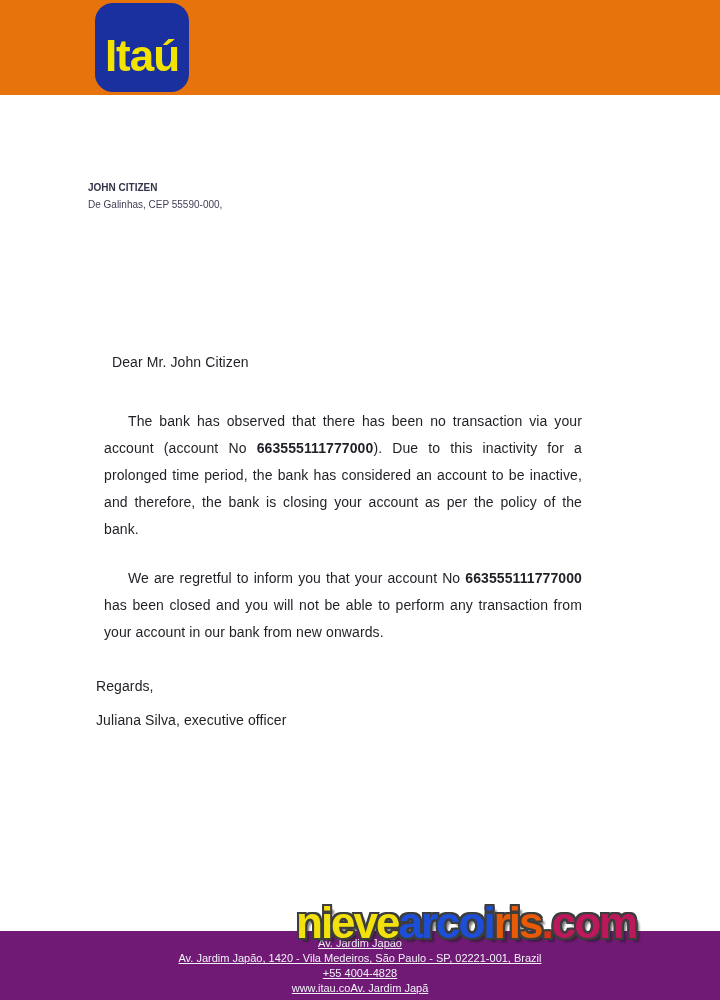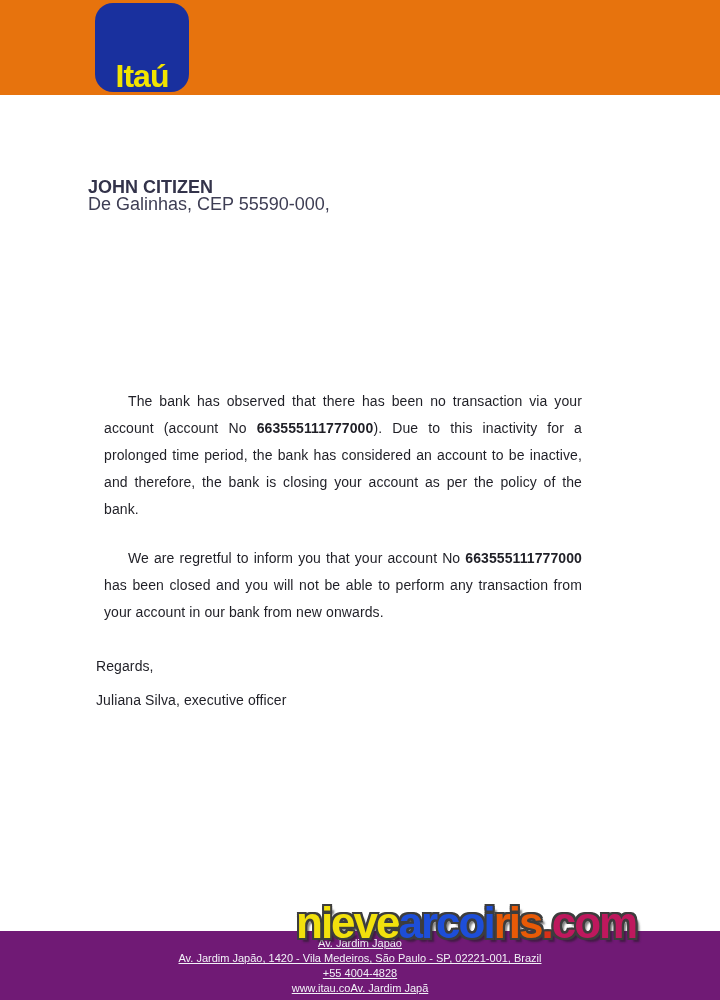--- a/index.html
+++ b/index.html
@@ -6,25 +6,26 @@
   .page {
     position:relative; width:720px; height:1000px; background:#ffffff;
     font-family:"Liberation Sans", sans-serif; overflow:hidden;
   }
   .header-band { position:absolute; top:0; left:0; width:720px; height:95px; }
   .logo {
     position:absolute; top:3px; left:95px; width:94px; height:89px;
     border-radius:18px; display:flex; align-items:flex-end; justify-content:center;
   }
   .logo-text {
-    font-weight:700; font-size:32px; line-height:1; letter-spacing:-1px;
+    font-weight:700; font-size:44px; line-height:1; letter-spacing:-1px;
+    padding-bottom:14px;
   }
   .recipient {
     position:absolute; left:88px; top:179px;
-    font-size:18px; line-height:17px; color:#3e3e54;
+    font-size:10px; line-height:17px; color:#3e3e54;
   }
   .recipient .name { font-weight:700; color:#33334a; }
   .account-info {
     position:absolute; left:335px; top:196px;
     font-size:12.5px; line-height:17px; color:#3e3e54;
   }
   .account-info .row { display:flex; }
   .account-info .label { width:118px; }
   .account-info .value.bold { font-weight:700; }
   .letter {
@@ -67,20 +68,21 @@
     </div>
   </div>
 
   <div class="recipient">
     <div class="name">JOHN CITIZEN</div>
     <div>De Galinhas, CEP 55590-000,</div>
   </div>
 
 
   <div class="letter">
+    <p class="salutation">Dear Mr. John Citizen</p>
     <p class="body-p p1"><span>The bank has observed that there has been no transaction via your account (account No </span><b>663555111777000</b><span>). Due to this inactivity for a prolonged time period, the bank has considered an account to be inactive, and therefore, the bank is closing your account as per the policy of the bank.</span></p>
     <p class="body-p p2"><span>We are regretful to inform you that your account No </span><b>663555111777000</b><span> has been closed and you will not be able to perform any transaction from your account in our bank from new onwards.</span></p>
     <p class="closing">Regards,</p>
     <p class="signature">Juliana Silva, executive officer</p>
   </div>
 
   <div class="footer-band" style="background: #701a75; text-decoration: underline;">
     <div>Av. Jardim Japão</div>
     <div>Av. Jardim Japão, 1420 - Vila Medeiros, São Paulo - SP, 02221-001, Brazil</div>
     <div>+55 4004-4828</div>

